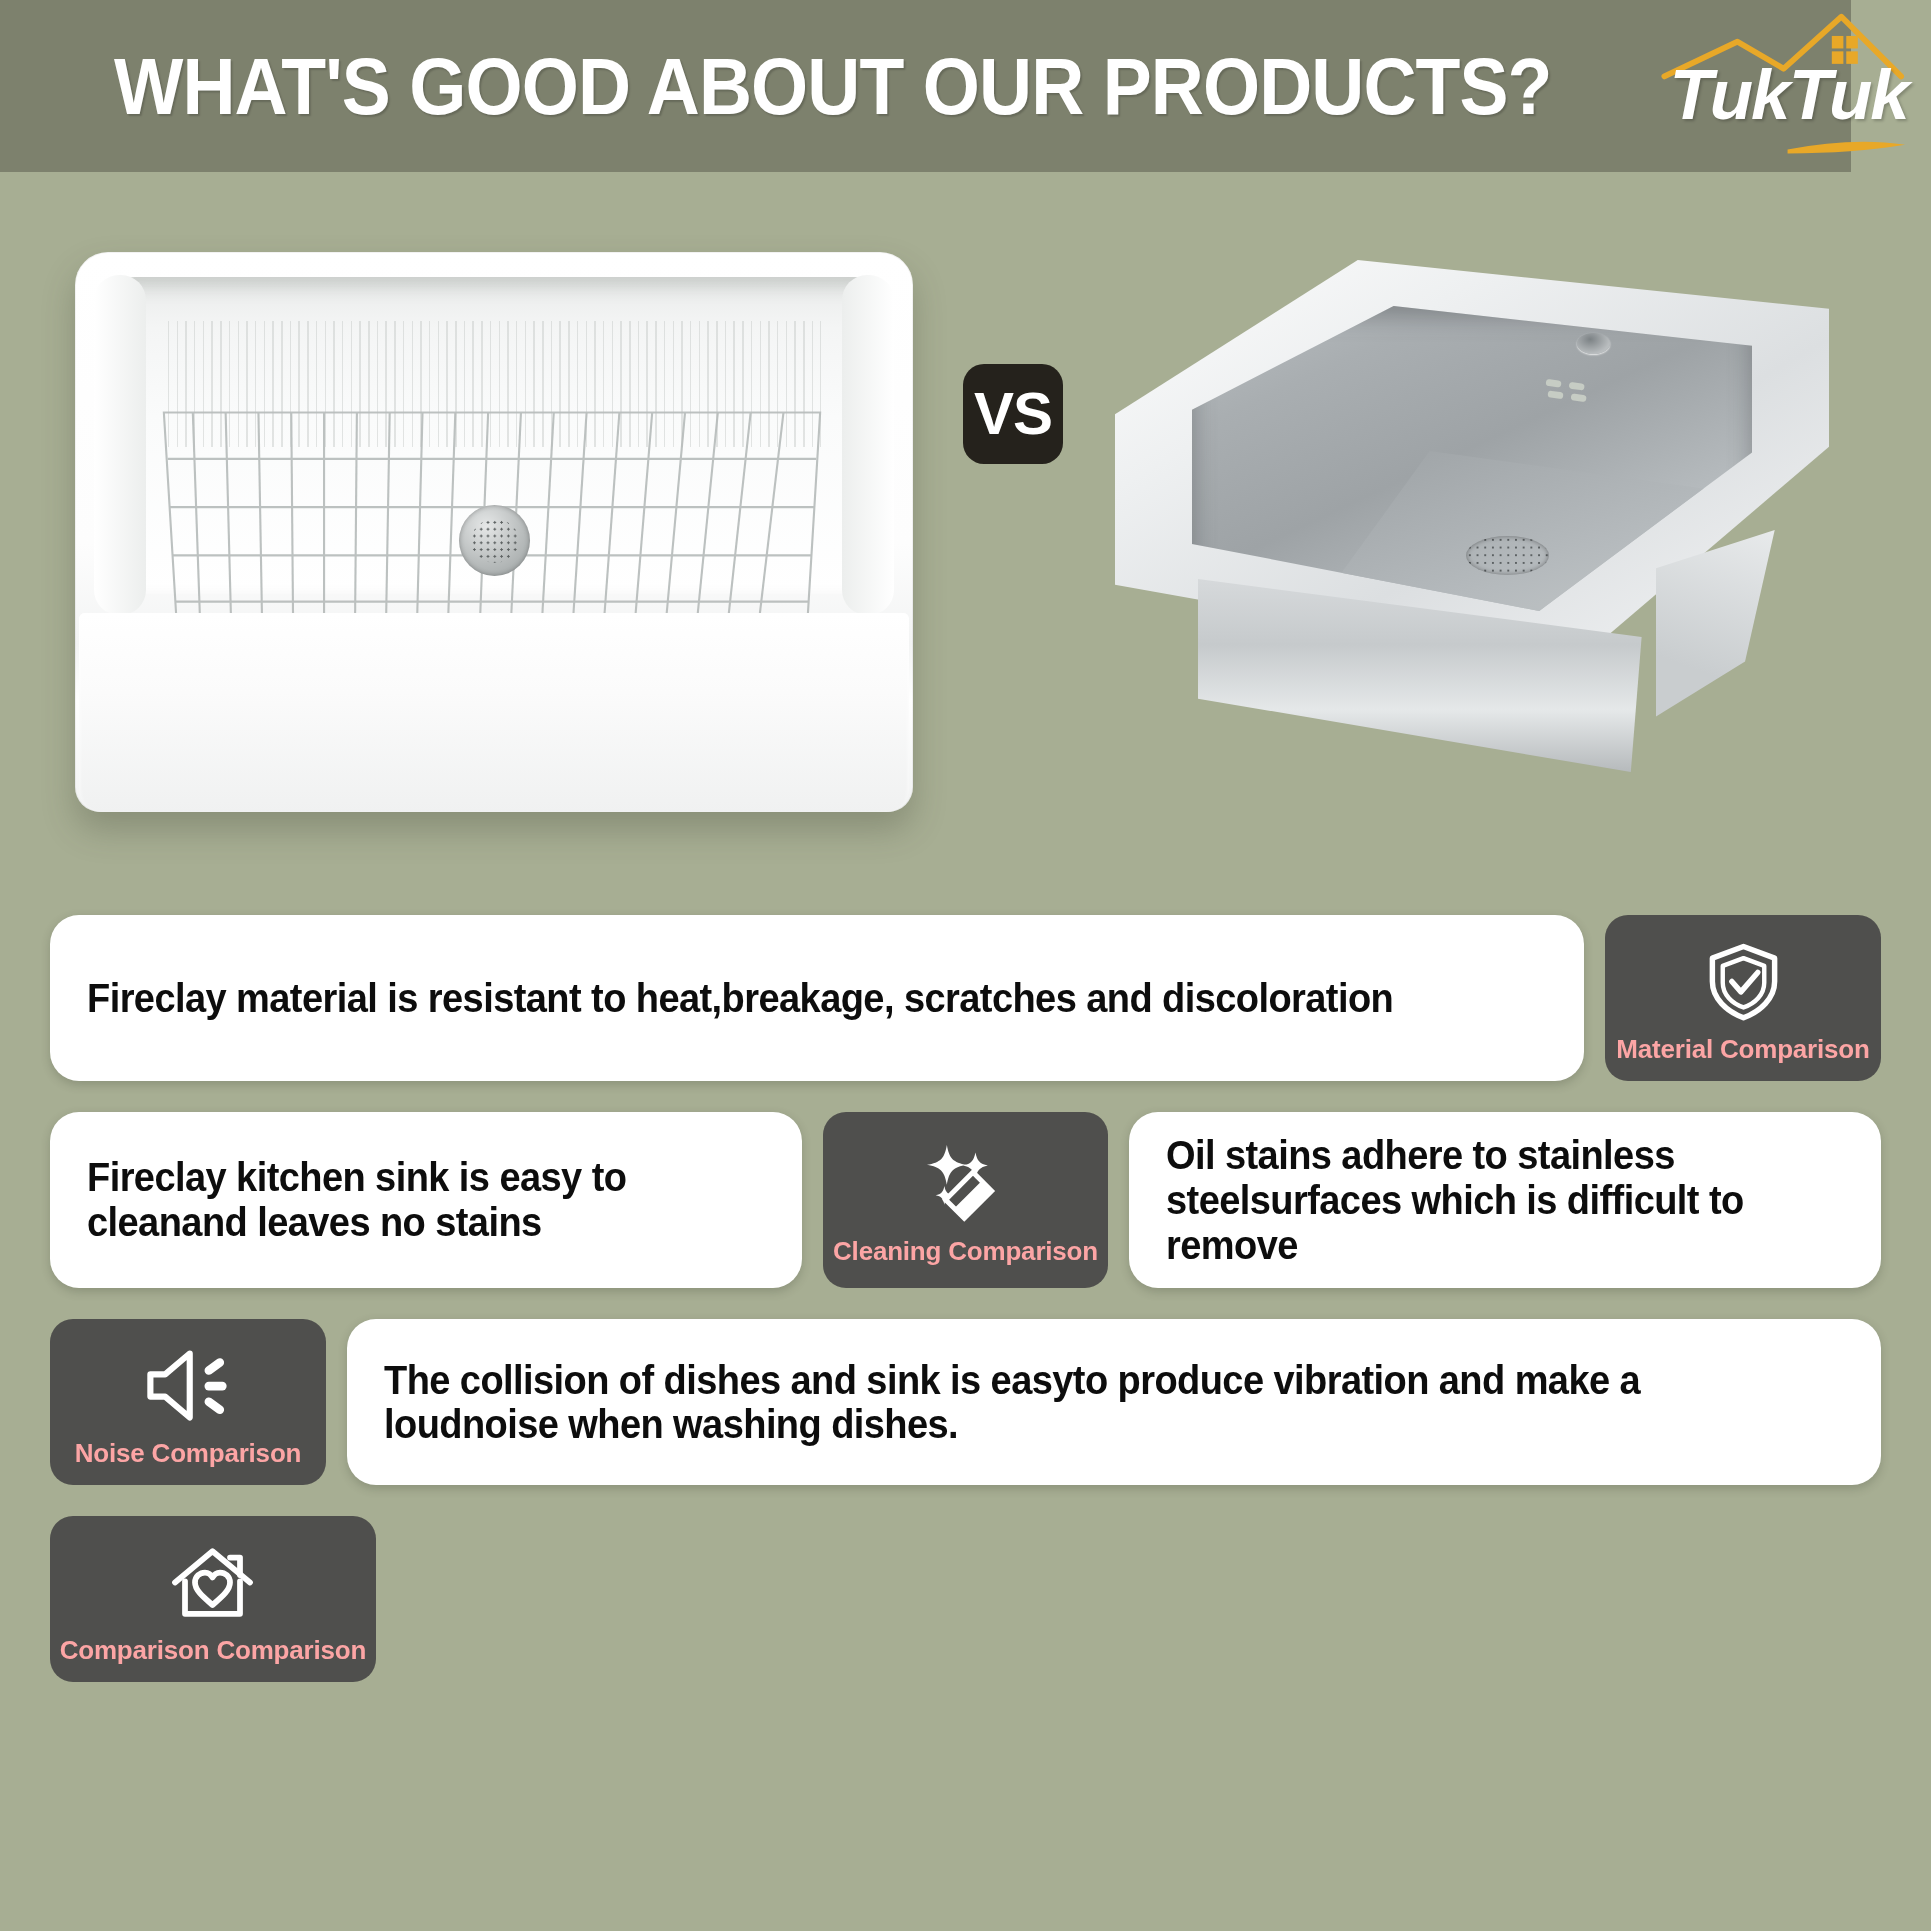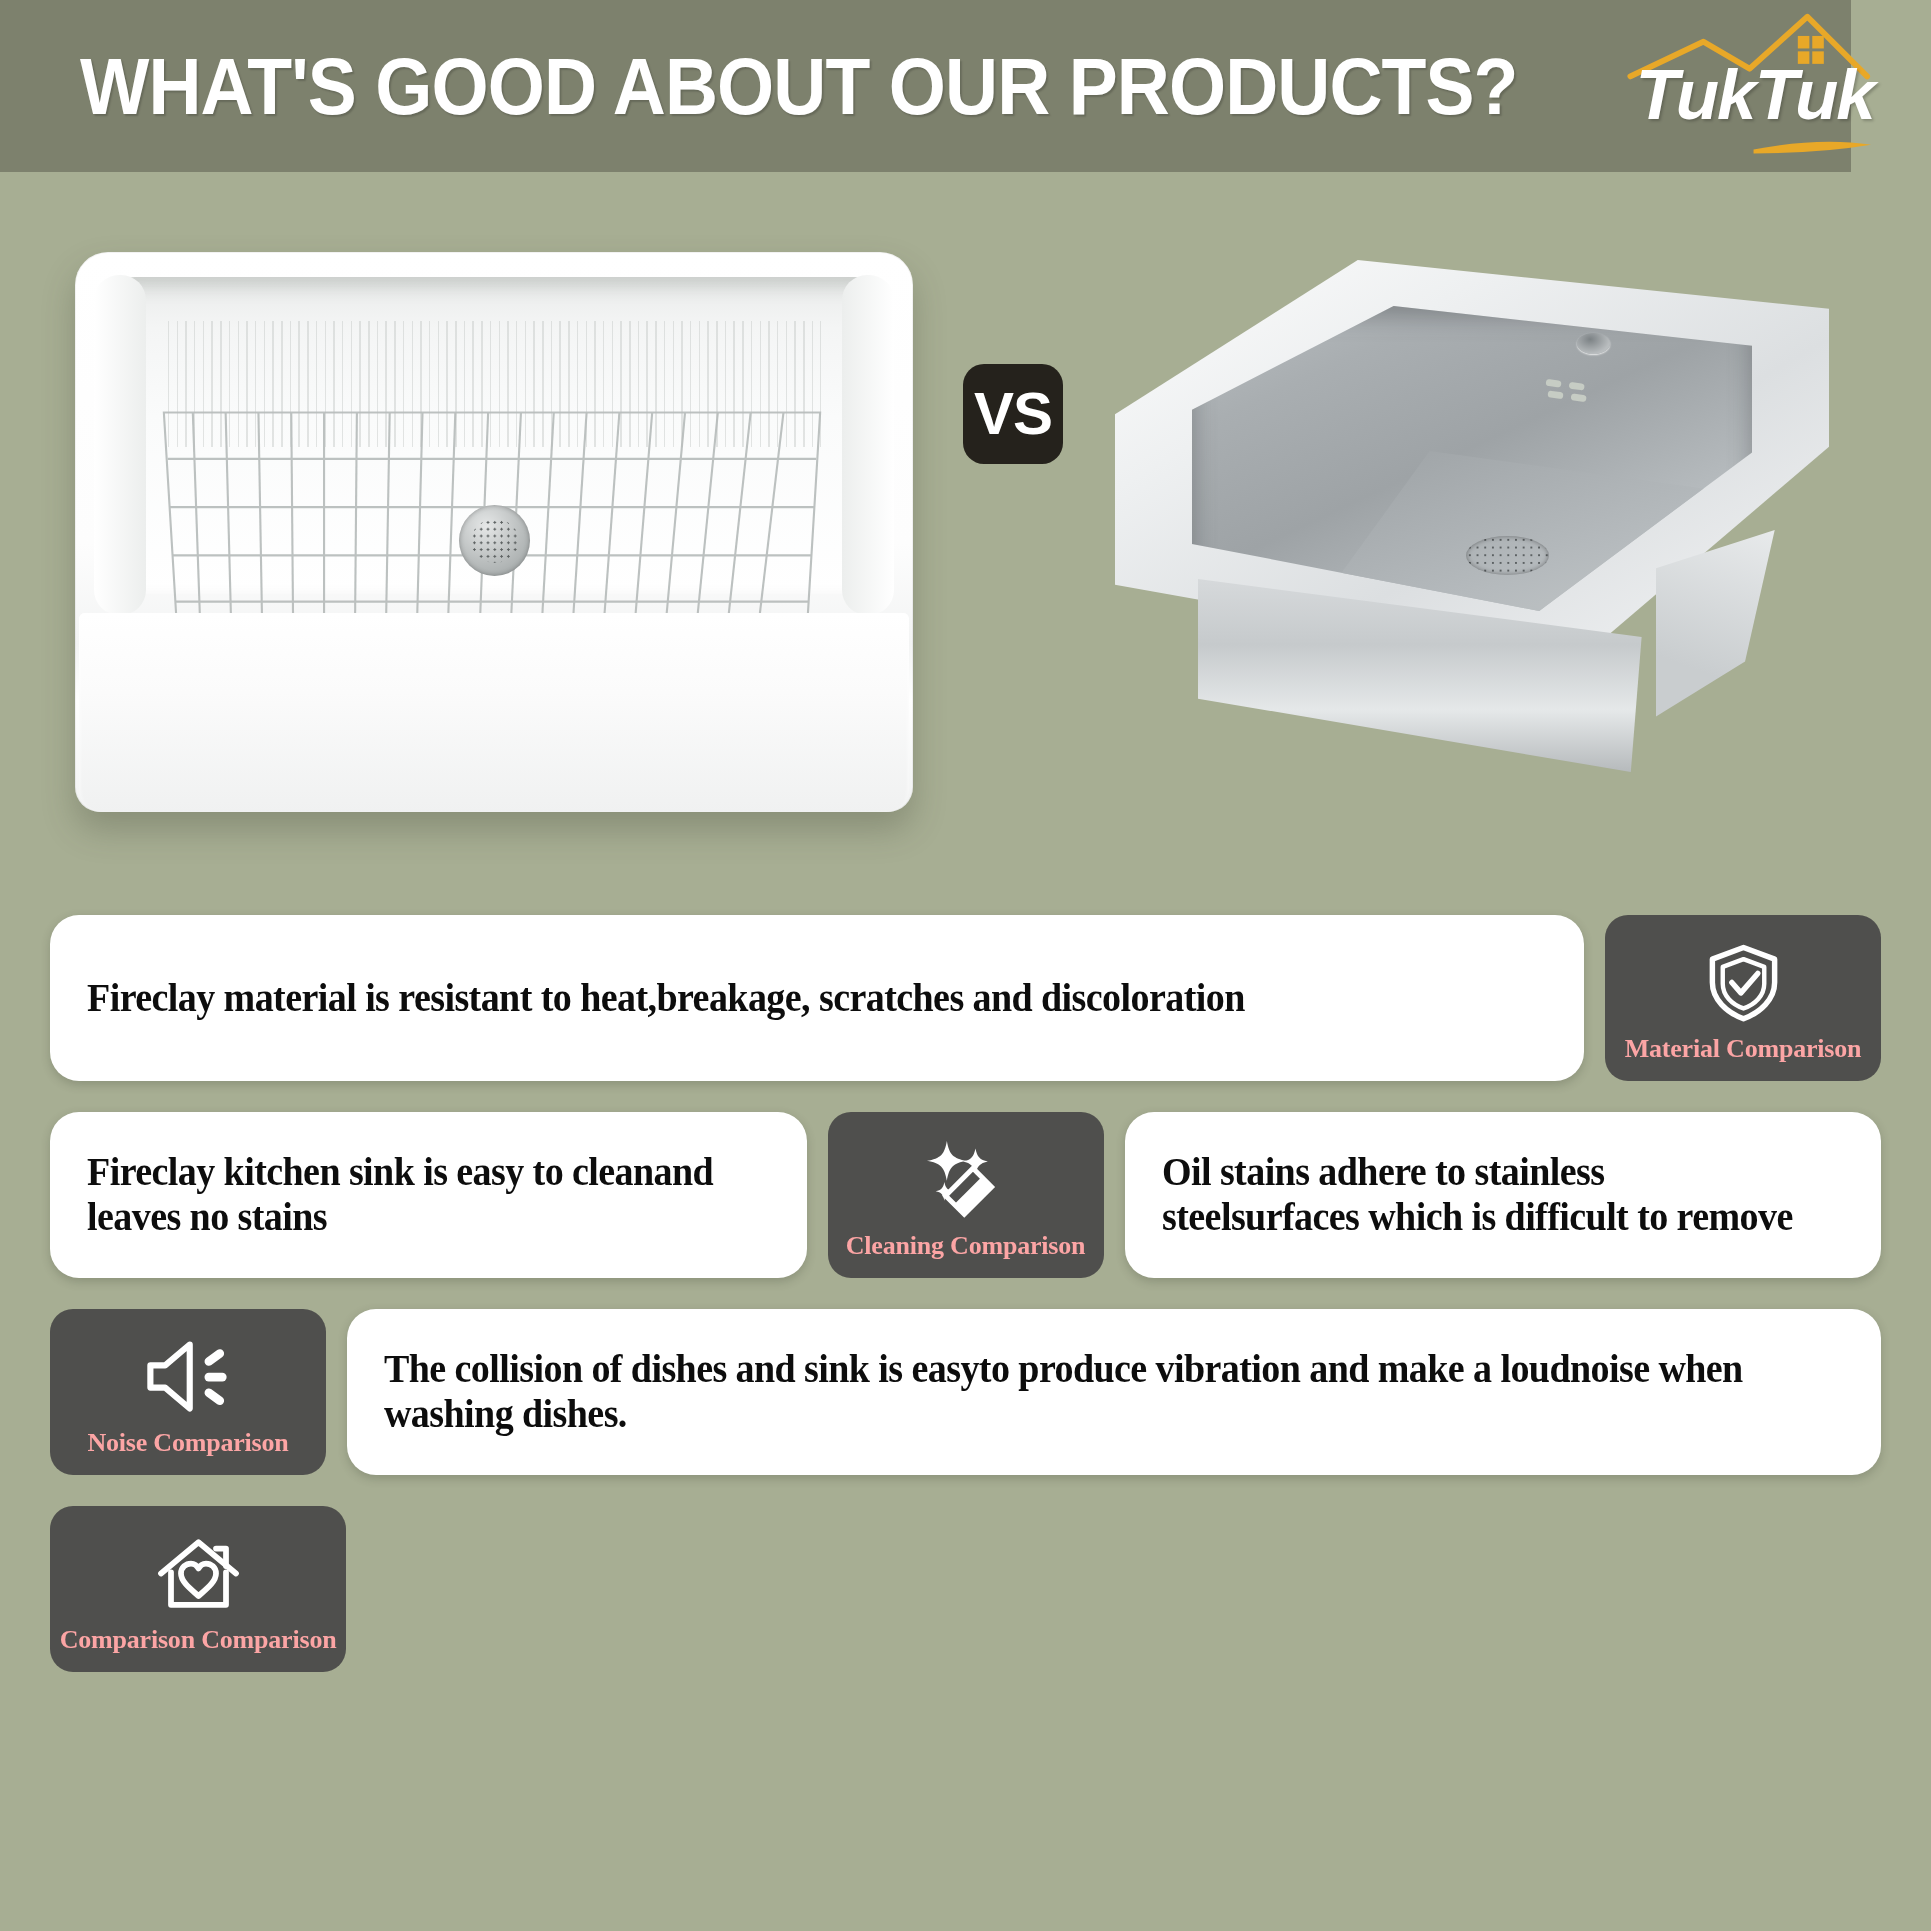--- a/index.html
+++ b/index.html
@@ -19,21 +19,21 @@
   
   #header-bar {
     position: absolute;
     left: 0; top: 0;
     width: 1851px;
     height: 172px;
     background: #7d816d;
     display: flex;
     align-items: center;
     justify-content: space-between;
-    padding: 0 46px 0 80px;
+    padding: 0 46px 0 114px;
   }
 
   #page-title {
     color: #ffffff;
     font-size: 79px;
     font-weight: bold;
     letter-spacing: -1px;
     line-height: 1;
     transform: scaleX(0.93);
     transform-origin: left center;
@@ -246,21 +246,20 @@
 
   
   #comparison-grid {
     position: absolute;
     left: 0; top: 915px;
     width: 1931px;
     padding: 0 50px;
     display: flex;
     flex-direction: column;
     gap: 31px;
-    font-family: Liberation Serif, serif;
   }
   .comparison-row {
     display: flex;
     align-items: stretch;
     gap: 21px;
   }
 
   .text-card {
     flex: 1 1 0;
     background: #ffffff;

